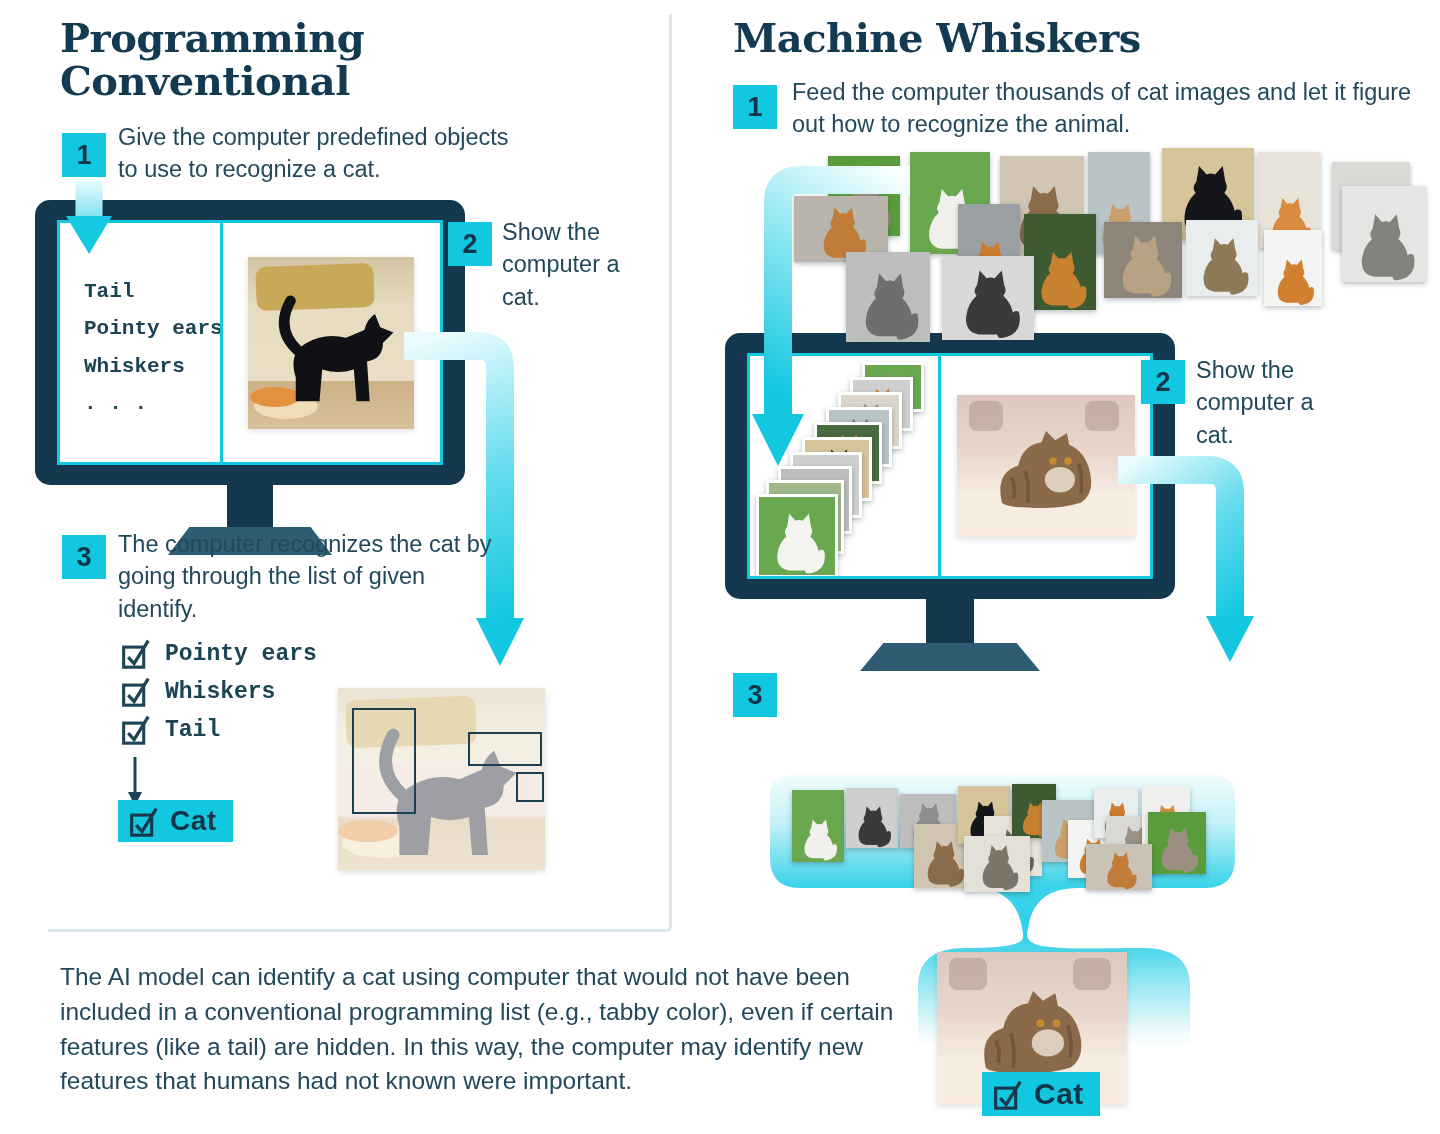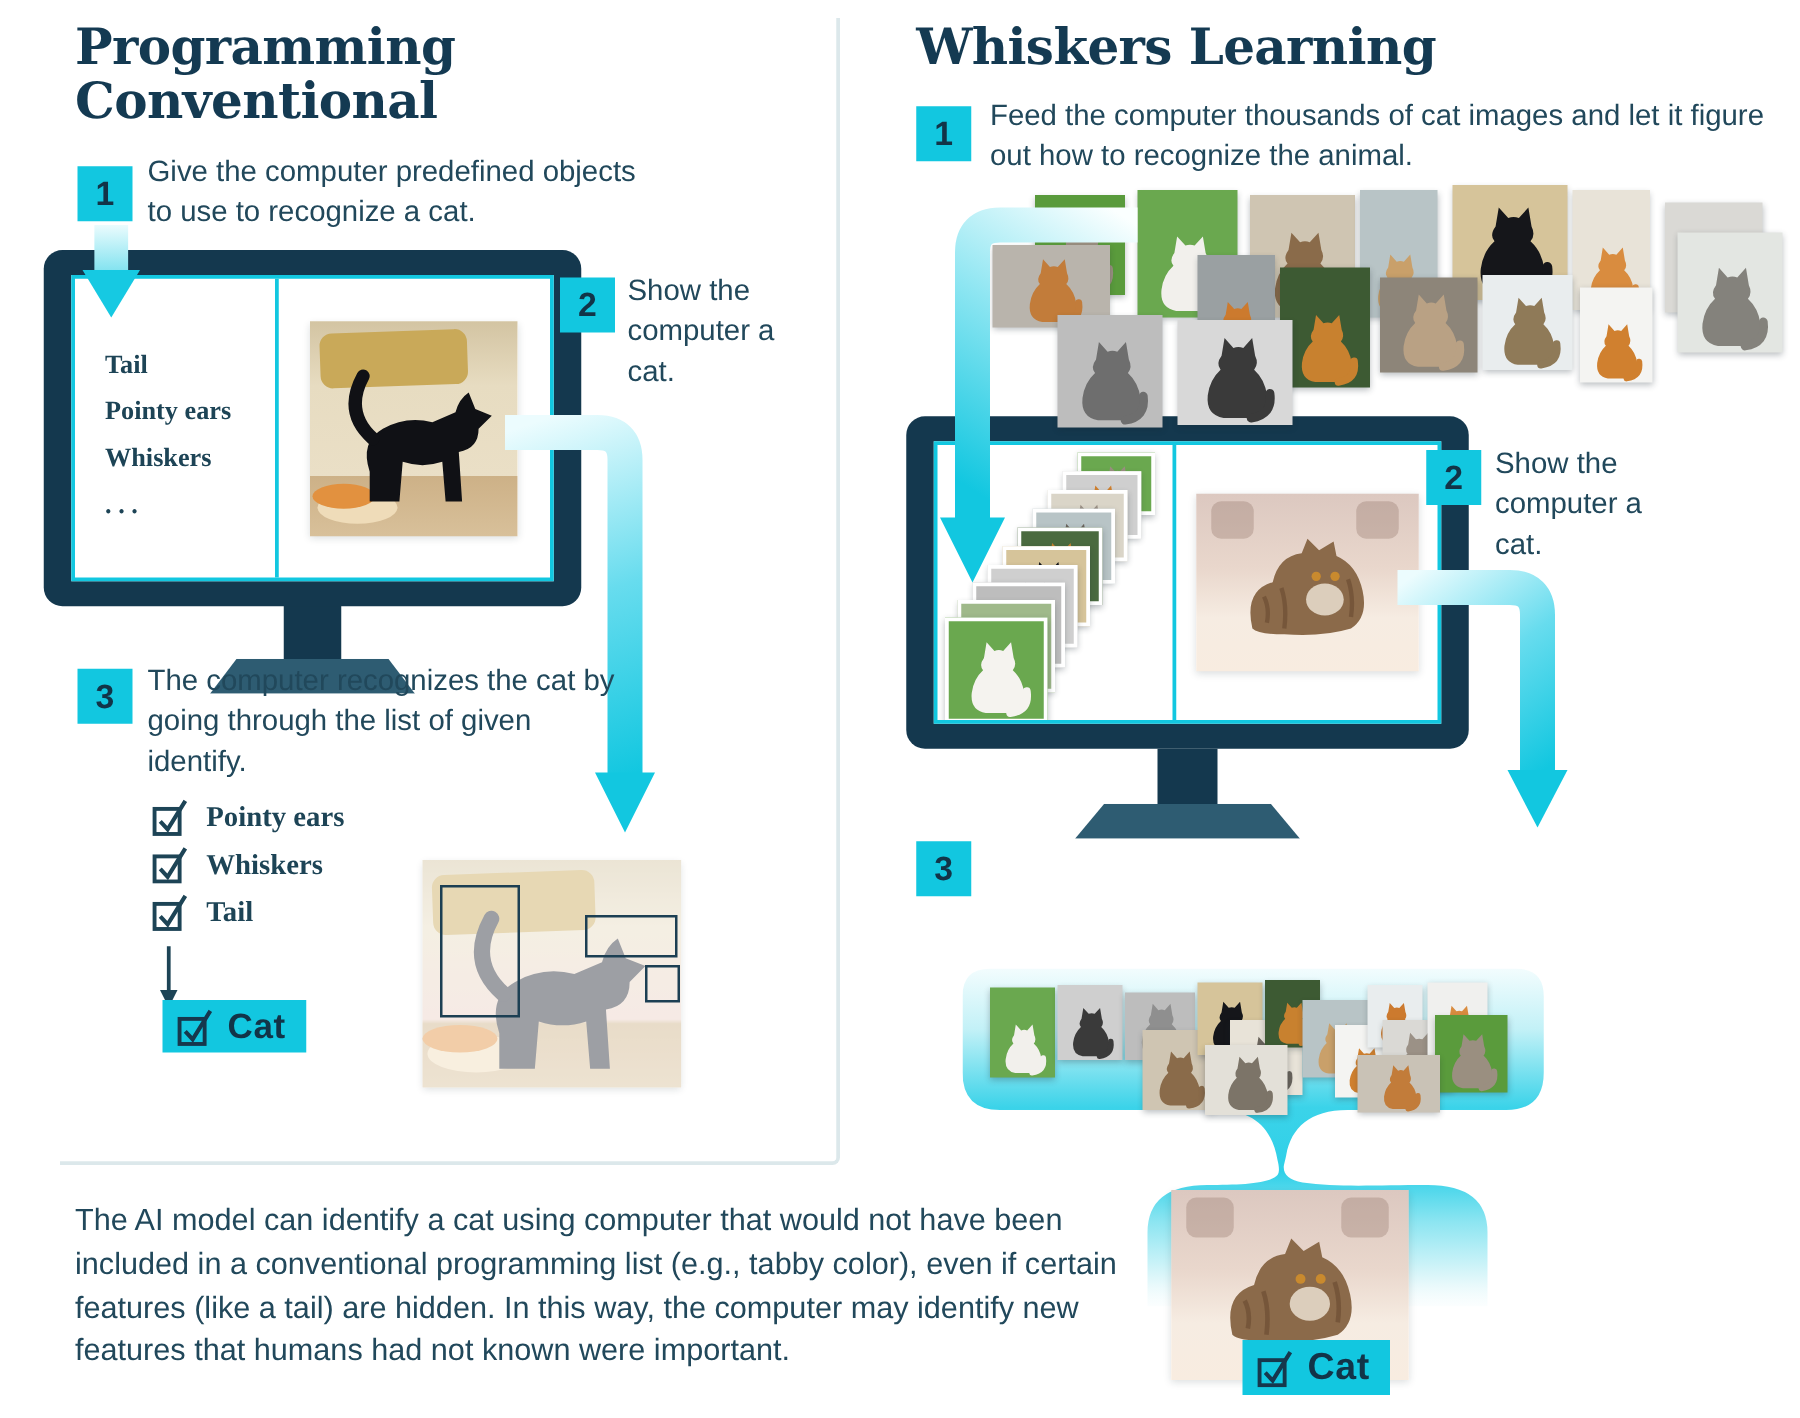--- a/index.html
+++ b/index.html
@@ -25,39 +25,39 @@
                border-bottom-right-radius:6px;z-index:0;}
 
   .monitor{position:absolute;background:var(--bezel);border-radius:15px;padding:20px 22px;z-index:2;}
   .screen{width:100%;height:100%;background:#fff;border:3px solid var(--cyan);display:flex;}
   .screen .sep{width:3px;background:var(--cyan);}
   .spanel{position:relative;overflow:hidden;}
   .stand-neck{position:absolute;background:var(--bezel);z-index:1;}
   .stand-base{position:absolute;background:var(--base);
               clip-path:polygon(13% 0,87% 0,100% 100%,0 100%);z-index:1;}
 
-  .pixel{font-family:Liberation Serif, serif;font-weight:bold;color:var(--navy2);}
+  .pixel{font-family:Liberation Mono, monospace;font-weight:bold;color:var(--navy2);}
   .features{position:absolute;left:24px;top:50px;font-size:21px;line-height:1.78;white-space:pre;}
 
   .pipe{position:absolute;z-index:4;}
 
   .photo{position:absolute;overflow:hidden;box-shadow:0 2px 6px rgba(20,40,50,.15);}
   .photo svg{position:absolute;}
 
   .cat-thumb{position:absolute;box-shadow:0 2px 5px rgba(25,40,50,.3);overflow:hidden;}
   .cat-thumb svg{position:absolute;left:4%;bottom:0;width:92%;height:94%;}
   [data-collage="mlstack"] .cat-thumb{border:3px solid #fff;}
   [data-collage="mlstack"]{position:absolute;inset:0;}
   .collage{position:absolute;z-index:3;}
 
   .check-row{position:absolute;display:flex;align-items:center;gap:14px;z-index:5;}
   .check-row .cb{width:31px;height:31px;flex:0 0 auto;}
   .check-label{font-size:23px;}
   .result-badge{position:absolute;display:inline-flex;align-items:center;gap:11px;
-                background:var(--cyan);padding:5px 16px 5px 10px;z-index:6;margin-left:12px;}
+                background:var(--cyan);padding:5px 16px 5px 10px;z-index:6;}
   .result-badge .cb{width:31px;height:31px;}
   .result-label{font-weight:bold;font-size:28px;color:#123448;letter-spacing:.5px;}
 
   .bbox{position:absolute;border:2.5px solid #1c3f53;z-index:6;}
   .fade-wrap{position:relative;width:100%;height:100%;}
   .fade-overlay{position:absolute;inset:0;background:rgba(255,255,255,.55);}
 
   .footer-text{position:absolute;left:60px;top:960px;width:868px;
                font-size:24.5px;line-height:1.42;color:var(--body);z-index:5;}
 </style>
@@ -194,21 +194,21 @@
       <svg style="position:absolute;left:28px;top:28px;width:168px;height:158px;color:#262a36;" viewBox="0 0 100 100">
           <use href="#cat-arch"></use>
         </svg>
       <div class="fade-overlay"></div>
     </div>
     <div class="bbox" style="left:14px;top:20px;width:64px;height:106px;"></div>
     <div class="bbox" style="left:130px;top:44px;width:74px;height:34px;"></div>
     <div class="bbox" style="left:178px;top:84px;width:28px;height:30px;"></div>
   </div>
 
-  <div class="title" style="left:733px;top:16px;">Whiskers Learning</div>
+  <div class="title" style="left:733px;top:16px;">Machine Whiskers</div>
 
   <div class="badge" style="left:733px;top:85px;">
     <span>1</span>
   </div>
   <div class="step-text" style="left:792px;top:76px;width:632px;">Feed the computer thousands of cat images and let it figure out how to recognize the animal.</div>
 
   <div class="collage" style="left:784px;top:138px;width:660px;height:210px;" data-collage="scatter">
       <div class="cat-thumb" style="left: 44px; top: 18px; width: 72px; height: 80px; background: rgb(90, 155, 60);">
         <svg viewBox="0 0 100 100" preserveAspectRatio="xMidYMax meet" style="color:#9a8f80">
           <path fill="currentColor" d="M36 30 L39 12 L48 22 Q53 20 58 22 L67 12 L70 30 Q74 38 69 44 Q80 54 82 70 Q84 90 66 93 L38 93 Q20 90 22 70 Q24 54 35 44 Q30 38 36 30 Z"></path>

